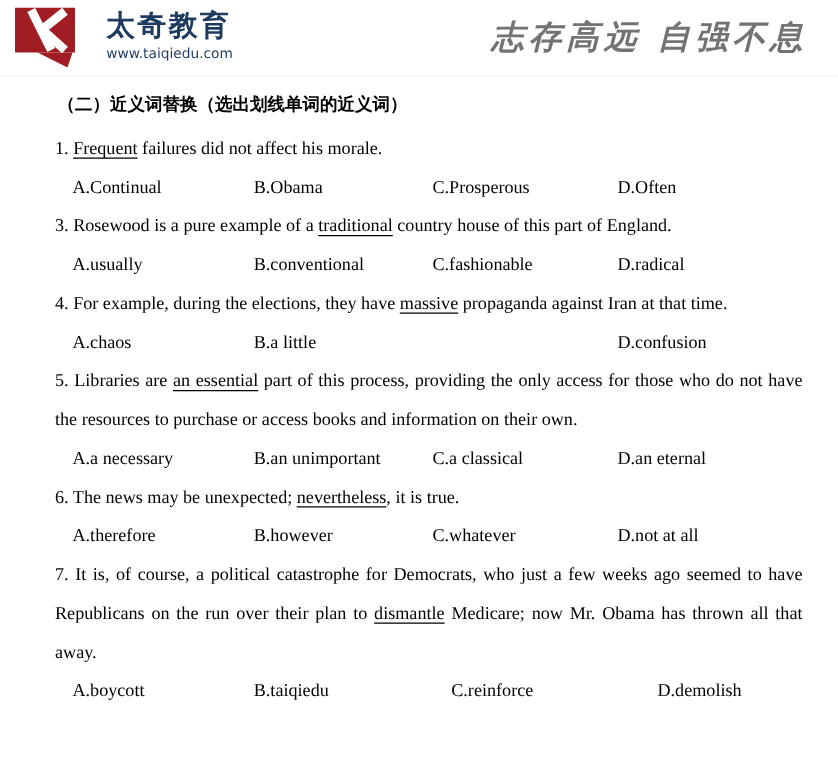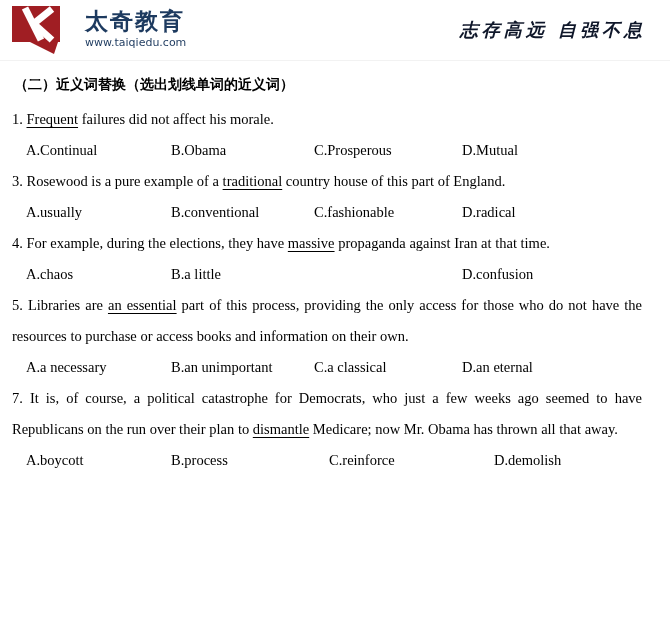--- a/index.html
+++ b/index.html
@@ -38,31 +38,31 @@
     font-weight: 400;
     font-size: 11px;
     line-height: 14px;
     margin-top: 2px;
     color: #1d3a5f;
   }
   .motto {
     font-family: "DejaVu Serif", "Liberation Serif", serif;
     font-weight: 700;
     font-style: italic;
-    font-size: 18px;
+    font-size: 26px;
     line-height: 24px;
     letter-spacing: 4px;
-    color: #0f172a;
+    color: #737373;
     padding: 12px 14px 0 0;
     white-space: nowrap;
   }
 
   
   .doc {
-    padding: 8px 28px 0 12px;
+    padding: 8px 28px 0 44px;
     font-size: 14.5px;
     line-height: 31px;
   }
   .section-title {
     font-family: "DejaVu Sans", "Liberation Sans", sans-serif;
     font-weight: 600;
     font-size: 14px;
     line-height: 31px;
     margin: 0 0 4px 2px;
     color: #000000;
@@ -111,21 +111,21 @@
 
   <div class="doc">
     <div class="section-title">（二）近义词替换（选出划线单词的近义词）</div>
     <div>
         <div class="question">
           <p class="qtext"><span>1. </span><span class="ul">Frequent</span><span> failures did not affect his morale.</span></p>
           <div class="opts">
             <span class="c0">A.Continual</span>
             <span class="c1">B.Obama</span>
             <span class="c2">C.Prosperous</span>
-            <span class="c3">D.Mutual</span>
+            <span class="c3">D.Often</span>
           </div>
         </div>
         <div class="question">
           <p class="qtext"><span>3. </span><span>Rosewood is a pure example of a </span><span class="ul">traditional</span><span> country house of this part of England.</span></p>
           <div class="opts">
             <span class="c0">A.usually</span>
             <span class="c1">B.conventional</span>
             <span class="c2">C.fashionable</span>
             <span class="c3">D.radical</span>
           </div>
@@ -141,24 +141,33 @@
         <div class="question">
           <p class="qtext"><span>5. </span><span>Libraries are </span><span class="ul">an essential</span><span> part of this process, providing the only access for those who do not have the resources to purchase or access books and information on their own.</span></p>
           <div class="opts">
             <span class="c0">A.a necessary</span>
             <span class="c1">B.an unimportant</span>
             <span class="c2">C.a classical</span>
             <span class="c3">D.an eternal</span>
           </div>
         </div>
         <div class="question">
+          <p class="qtext"><span>6. </span><span>The news may be unexpected; </span><span class="ul">nevertheless</span><span>, it is true.</span></p>
+          <div class="opts">
+            <span class="c0">A.therefore</span>
+            <span class="c1">B.however</span>
+            <span class="c2">C.whatever</span>
+            <span class="c3">D.not at all</span>
+          </div>
+        </div>
+        <div class="question">
           <p class="qtext"><span>7. </span><span>It is, of course, a political catastrophe for Democrats, who just a few weeks ago seemed to have Republicans on the run over their plan to </span><span class="ul">dismantle</span><span> Medicare; now Mr. Obama has thrown all that away.</span></p>
           <div class="opts">
             <span class="c0">A.boycott</span>
-            <span class="c1">B.process</span>
+            <span class="c1">B.taiqiedu</span>
             <span class="c2">C.reinforce</span>
             <span class="c3">D.demolish</span>
           </div>
         </div>
       </div>
   </div>
 
 </div>
 
 </body></html>

